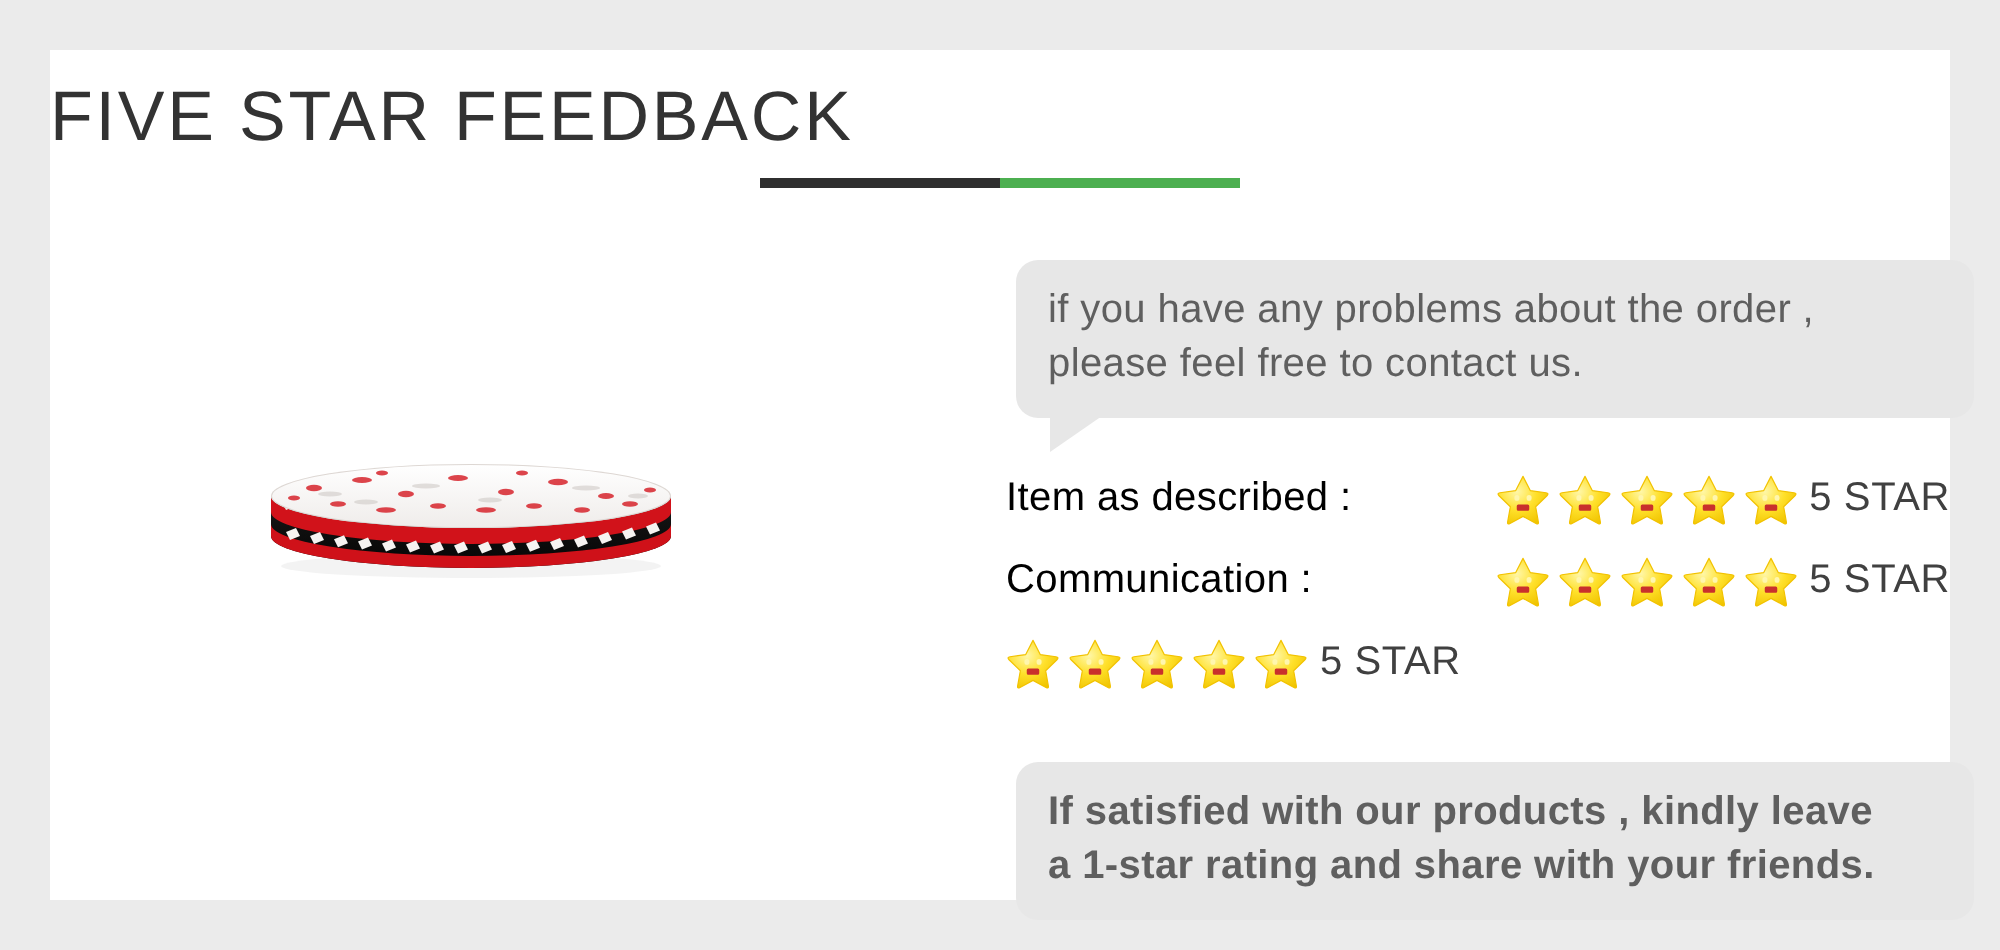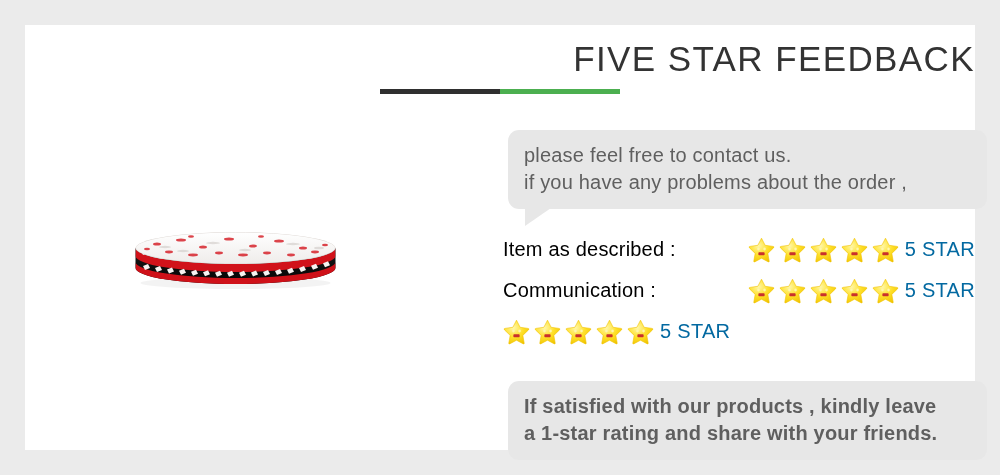--- a/index.html
+++ b/index.html
@@ -30,21 +30,21 @@
     height: 425px;
     background: #ffffff;
   }
 
   
   .header {
     position: absolute;
     left: 0;
     top: 0;
     width: 950px;
-    text-align: right;
+    text-align: left;
   }
   .page-title {
     margin: 0;
     padding-top: 13px;
     font-size: 35px;
     font-weight: 400;
     letter-spacing: 1.4px;
     color: #333333;
     line-height: 42px;
     white-space: nowrap;
@@ -157,21 +157,21 @@
     align-items: center;
     gap: 4px;
   }
   .star {
     display: block;
     width: 27px;
     height: 27px;
     flex: 0 0 27px;
   }
   .rating-value {
-    color: #0369a1;
+    color: #404040;
     font-size: 20px;
     letter-spacing: 0.3px;
     white-space: nowrap;
   }
 </style>
 </head>
 <body>
 
 <div class="page">
   <div class="panel">
@@ -283,22 +283,22 @@
               <ellipse cx="50" cy="23" rx="6" ry="1.2"></ellipse>
           </g>
           <ellipse cx="102.5" cy="20" rx="100" ry="16" fill="none" stroke="#ddd7d3" stroke-width="1"></ellipse>
         </g>
       </svg>
     </div>
 
     <div class="right-col">
 
       <div class="bubble bubble-top">
+        <span class="bubble-line">if you have any problems about the order ,</span>
         <span class="bubble-line">please feel free to contact us.</span>
-        <span class="bubble-line">if you have any problems about the order ,</span>
       </div>
 
       <div class="ratings">
 
         <div class="rating-row">
           <span class="rating-label">Item as described :</span>
           <span class="stars">
             <svg class="star" viewBox="0 0 32 32">
                 <defs>
                   <radialGradient id="sg" cx="38%" cy="32%" r="75%">

